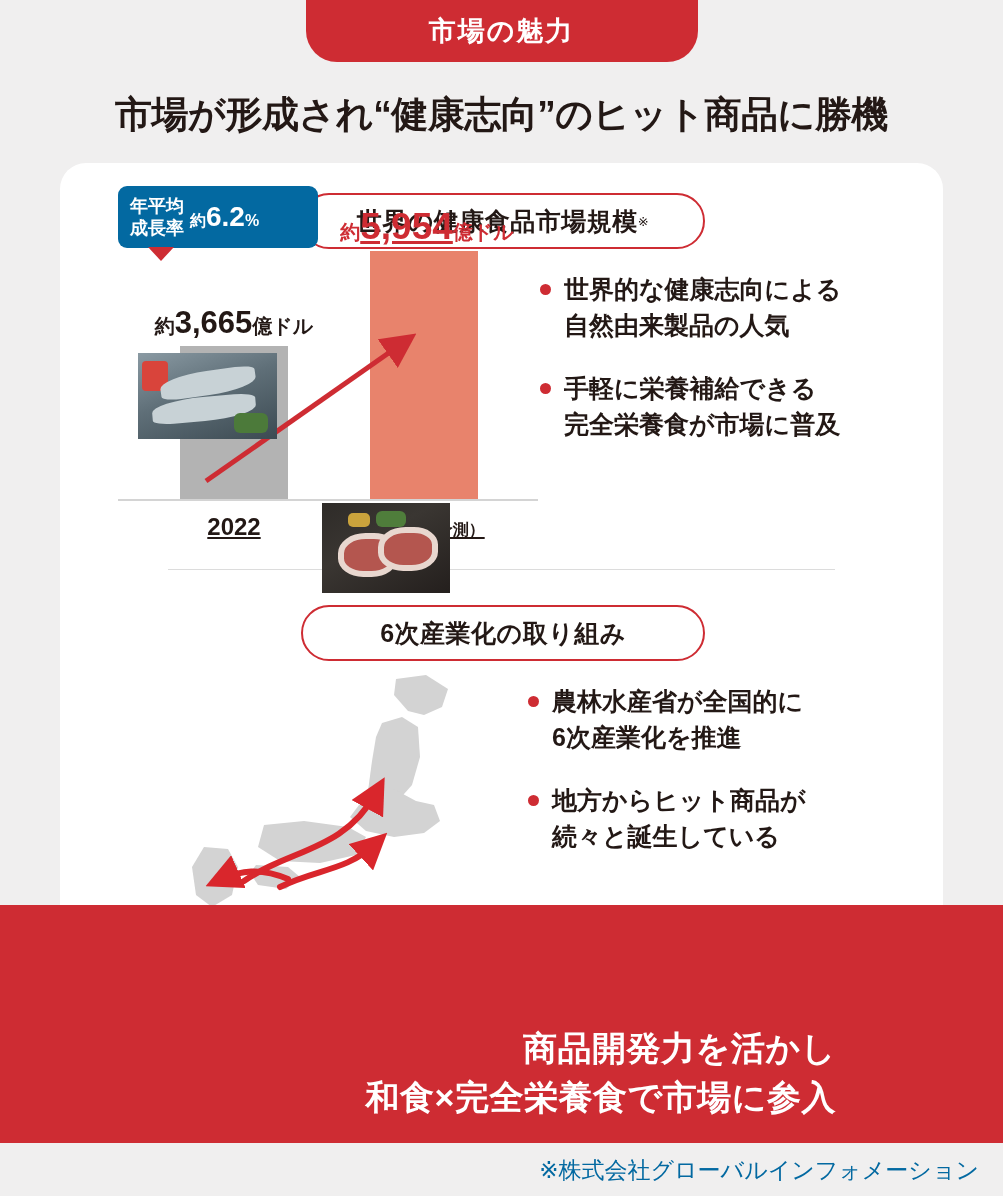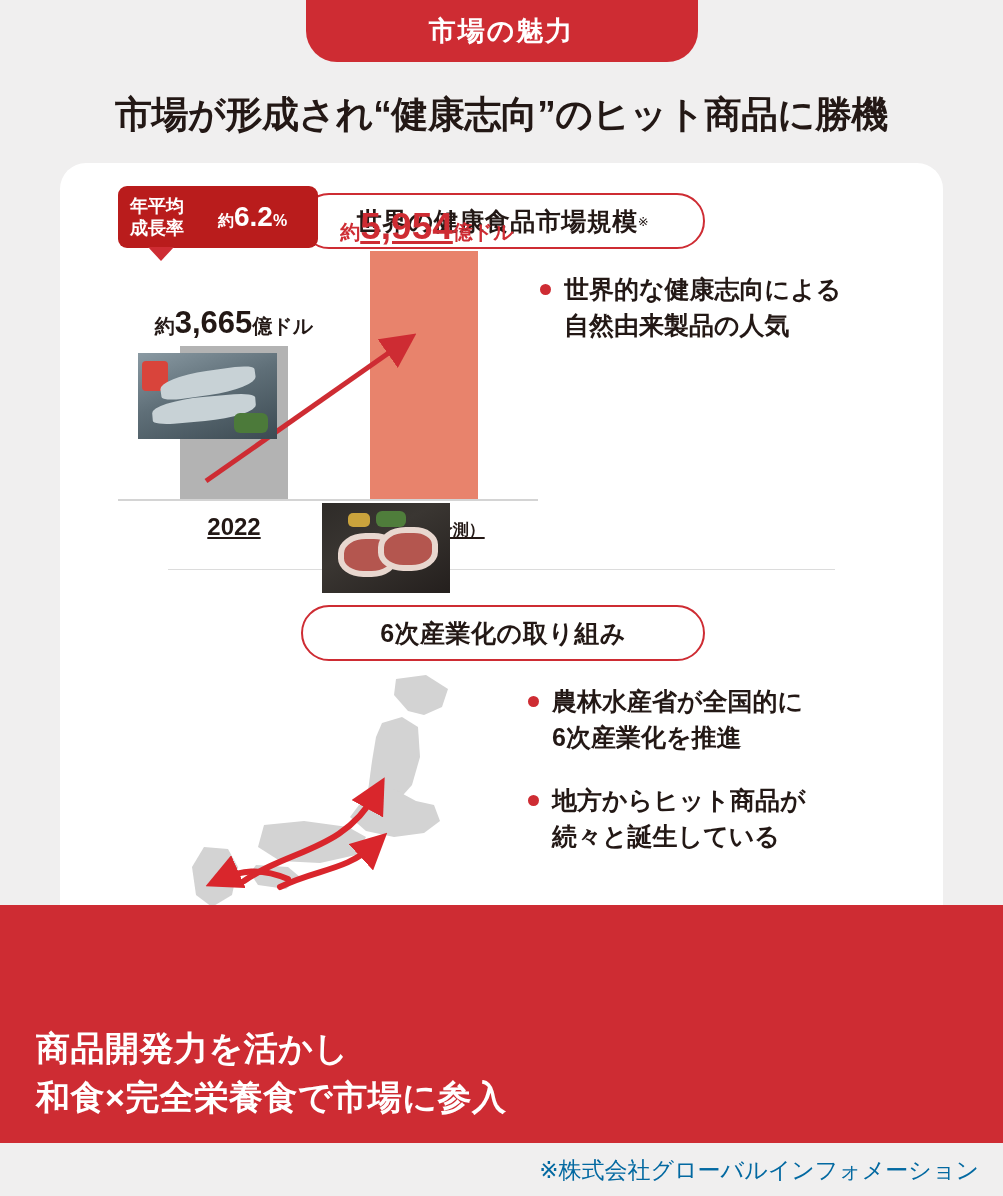--- a/index.html
+++ b/index.html
@@ -160,28 +160,27 @@
   .x-2022 { left: 56px; width: 120px; }
   .x-2030 { left: 228px; width: 160px; }
 
   
   .growth {
     position: absolute;
     left: 0px;
     bottom: 305px;
     width: 200px;
     height: 62px;
-    background: #b91c1c;
+    background: #0369a1;
     border-radius: 9px;
     color: #ffffff;
     display: flex;
     align-items: center;
     padding-left: 12px;
     box-sizing: border-box;
-    gap: 28px;
   }
   .growth:after {
     content: "";
     position: absolute;
     bottom: -13px;
     left: 30px;
     width: 0;
     height: 0;
     border-left: 13px solid transparent;
     border-right: 13px solid transparent;
@@ -307,27 +306,26 @@
     top: 905px;
     width: 1003px;
     height: 238px;
     background: #ce2c33;
   }
   .bottom-text {
     position: absolute;
     left: 0;
     top: 1024px;
     width: 836px;
-    text-align: left;
+    text-align: right;
     color: #ffffff;
     font-size: 34px;
     font-weight: bold;
     line-height: 1.45;
     letter-spacing: 0.5px;
-    padding-left: 36px;
   }
 
   .source {
     position: absolute;
     right: 24px;
     top: 1155px;
     font-size: 23px;
     color: #0369a1;
     white-space: nowrap;
   }
@@ -385,20 +383,22 @@
       <span>2022</span>
     </div>
     <div class="xtick x-2030">
       <span>2030</span><span class="small">（予測）</span>
     </div>
   </div>
 
   <div class="bullets bullets-1">
     <div class="bullet" style="white-space:pre-line;">世界的な健康志向による
 自然由来製品の人気</div>
+    <div class="bullet" style="white-space:pre-line;">手軽に栄養補給できる
+完全栄養食が市場に普及</div>
   </div>
 
   <div class="divider"></div>
 
   <div class="pill pill-2">
     <span>6次産業化の取り組み</span>
   </div>
 
   <div class="map-area">
     <svg class="map-svg" width="380" height="280" viewBox="0 0 380 280">

